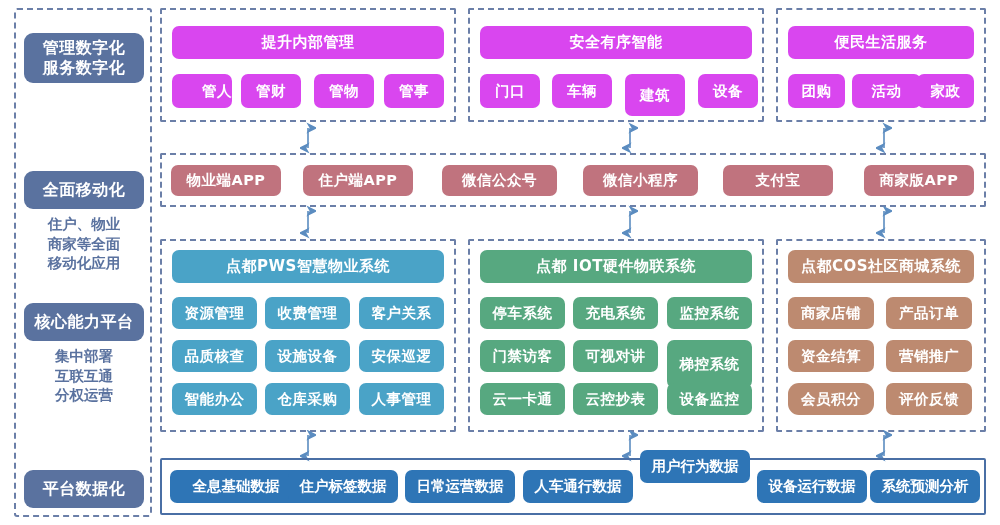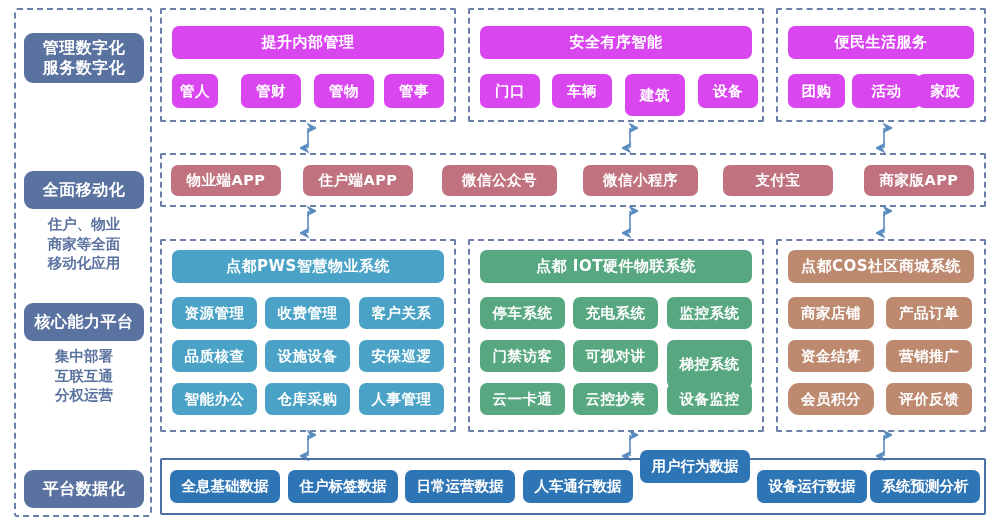--- a/index.html
+++ b/index.html
@@ -90,21 +90,21 @@
 
     <div class="rail-pill" style="top:460px;height:38px;">
       <span>平台数据化</span>
     </div>
   </div>
 
   <div class="panel" style="left:160px;top:8px;width:296px;height:114px;"></div>
   <div class="chip c-green head-chip" style="left:172px;top:26px;width:272px;height:33px;">
     <span>提升内部管理</span>
   </div>
-  <div class="chip c-green sub-chip" style="left:172px;top:74px;width:46px;height:34px;">
+  <div class="chip c-green sub-chip" style="left:172px;top:74px;width:60px;height:34px;justify-content:flex-end;">
     <span>管人</span>
     </div>
   <div class="chip c-green sub-chip" style="left:241px;top:74px;width:60px;height:34px;">
     <span>管财</span>
     </div>
   <div class="chip c-green sub-chip" style="left:314px;top:74px;width:60px;height:34px;">
     <span>管物</span>
     </div>
   <div class="chip c-green sub-chip" style="left:384px;top:74px;width:60px;height:34px;">
     <span>管事</span>
@@ -280,21 +280,21 @@
     <line x1="8" y1="5" x2="8" y2="26" stroke="#5b8cc0" stroke-width="1.6" marker-start="url(#ahU)" marker-end="url(#ahD)"></line>
   </svg>
   <svg class="arrow" style="left:622px;top:430px;" width="16" height="32" viewBox="0 0 16 32">
     <line x1="8" y1="5" x2="8" y2="26" stroke="#5b8cc0" stroke-width="1.6" marker-start="url(#ahU)" marker-end="url(#ahD)"></line>
   </svg>
   <svg class="arrow" style="left:876px;top:430px;" width="16" height="32" viewBox="0 0 16 32">
     <line x1="8" y1="5" x2="8" y2="26" stroke="#5b8cc0" stroke-width="1.6" marker-start="url(#ahU)" marker-end="url(#ahD)"></line>
   </svg>
 
   <div class="panel-solid" style="left:160px;top:458px;width:826px;height:57px;"></div>
-  <div class="chip c-databtn" style="left:170px;top:470px;width:110px;height:33px;">
+  <div class="chip c-databtn" style="left:170px;top:470px;width:132px;height:33px;">
     <span>全息基础数据</span>
     </div>
   <div class="chip c-databtn" style="left:288px;top:470px;width:110px;height:33px;">
     <span>住户标签数据</span>
     </div>
   <div class="chip c-databtn" style="left:405px;top:470px;width:110px;height:33px;">
     <span>日常运营数据</span>
     </div>
   <div class="chip c-databtn" style="left:523px;top:470px;width:110px;height:33px;">
     <span>人车通行数据</span>

